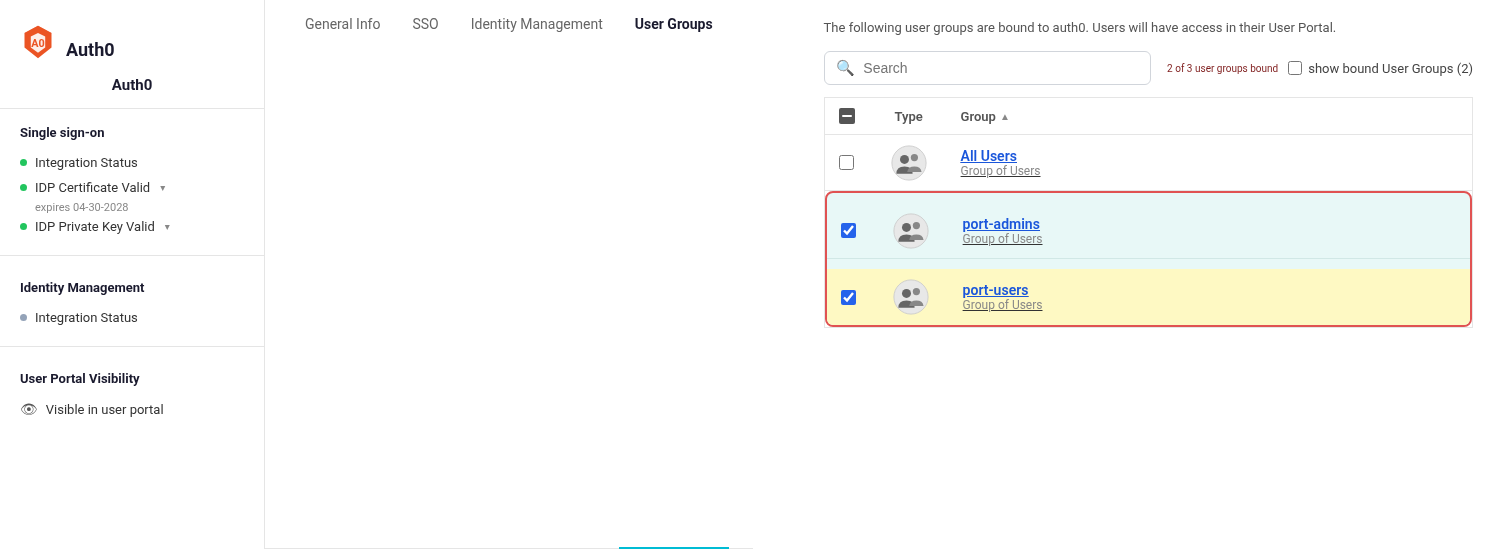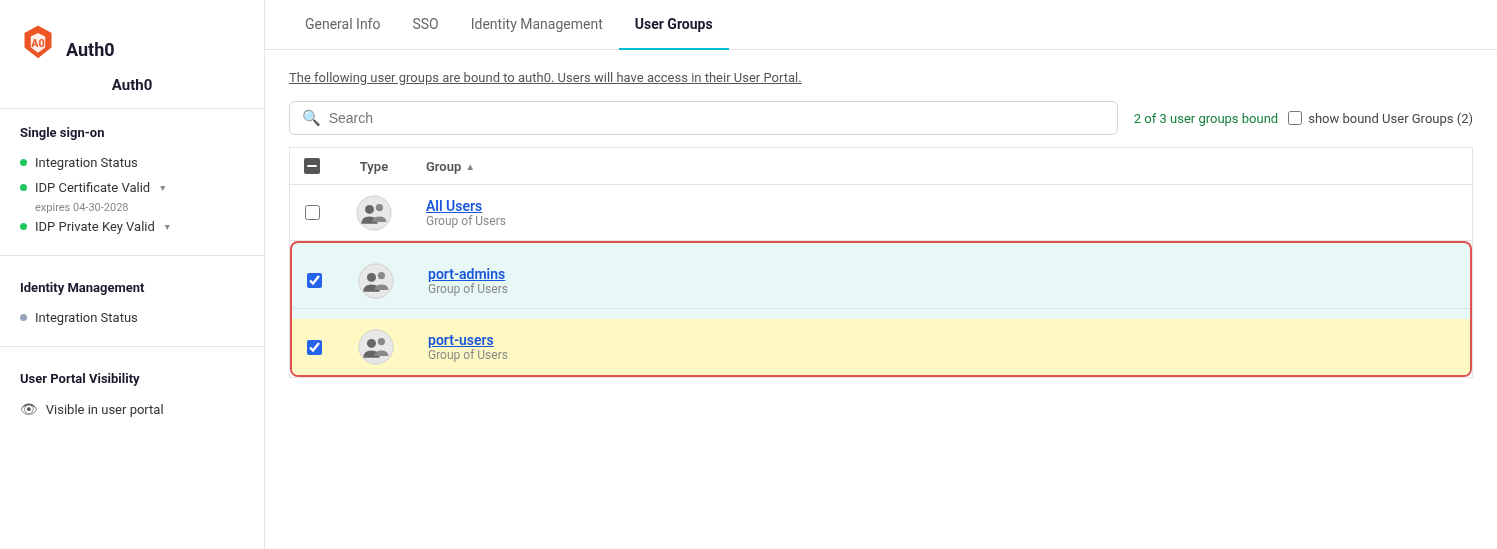--- a/index.html
+++ b/index.html
@@ -90,23 +90,24 @@
       font-size: 10px;
       color: #888;
       margin-left: 2px;
     }
     .eye-icon { font-size: 14px; color: #555; }
 
     
     .main {
       flex: 1;
       display: flex;
-      flex-direction: column;
+      flex-direction: row;
       background: #fff;
       overflow: hidden;
+      gap: 47px;
     }
 
     
     .tabs {
       display: flex;
       gap: 0;
       border-bottom: 1px solid #e5e5e5;
       padding: 0 24px;
       background: #fff;
     }
@@ -129,21 +130,20 @@
     .content {
       flex: 1;
       padding: 20px 24px;
       overflow: auto;
       background: #fff;
     }
     .description {
       font-size: 13px;
       color: #555;
       margin-bottom: 16px;
-      text-decoration: underline;
     }
 
     
     .search-filter-bar {
       display: flex;
       align-items: center;
       gap: 16px;
       margin-bottom: 0;
     }
     .search-box {
@@ -167,22 +167,22 @@
     }
     .filter-area {
       display: flex;
       align-items: center;
       gap: 10px;
       white-space: nowrap;
       font-size: 13px;
       color: #444;
     }
     .bound-count {
-      font-size: 13px;
-      color: #15803d;
+      font-size: 10px;
+      color: #7f1d1d;
     }
     .show-bound-checkbox {
       display: flex;
       align-items: center;
       gap: 6px;
       font-size: 13px;
       color: #444;
       cursor: pointer;
     }
     .show-bound-checkbox input[type="checkbox"] {
@@ -216,20 +216,21 @@
     }
     .sort-icon { font-size: 10px; color: #888; }
 
     .table-row {
       display: grid;
       grid-template-columns: 44px 80px 1fr;
       border-bottom: 1px solid #e5e5e5;
       align-items: center;
       min-height: 56px;
       background: #fff;
+      text-decoration: underline;
     }
     .table-row:last-child { border-bottom: none; }
 
     .td {
       padding: 8px 12px;
       display: flex;
       align-items: center;
     }
     .td-checkbox {
       justify-content: center;

